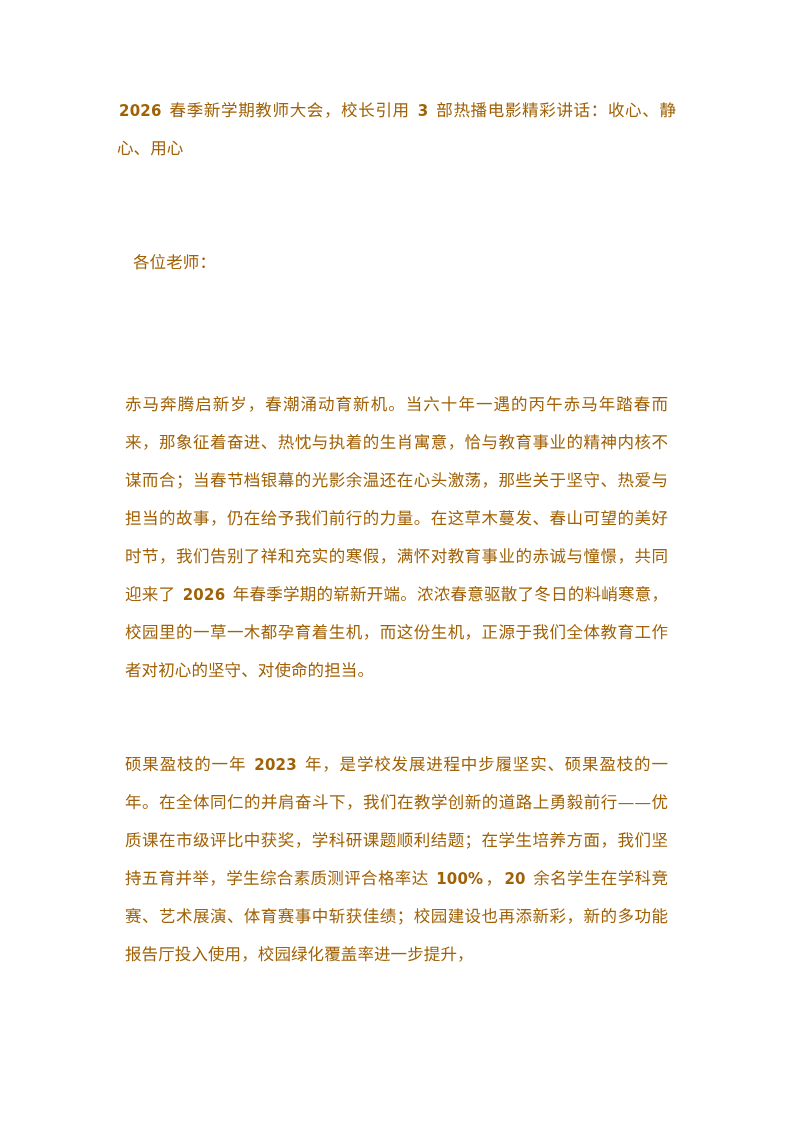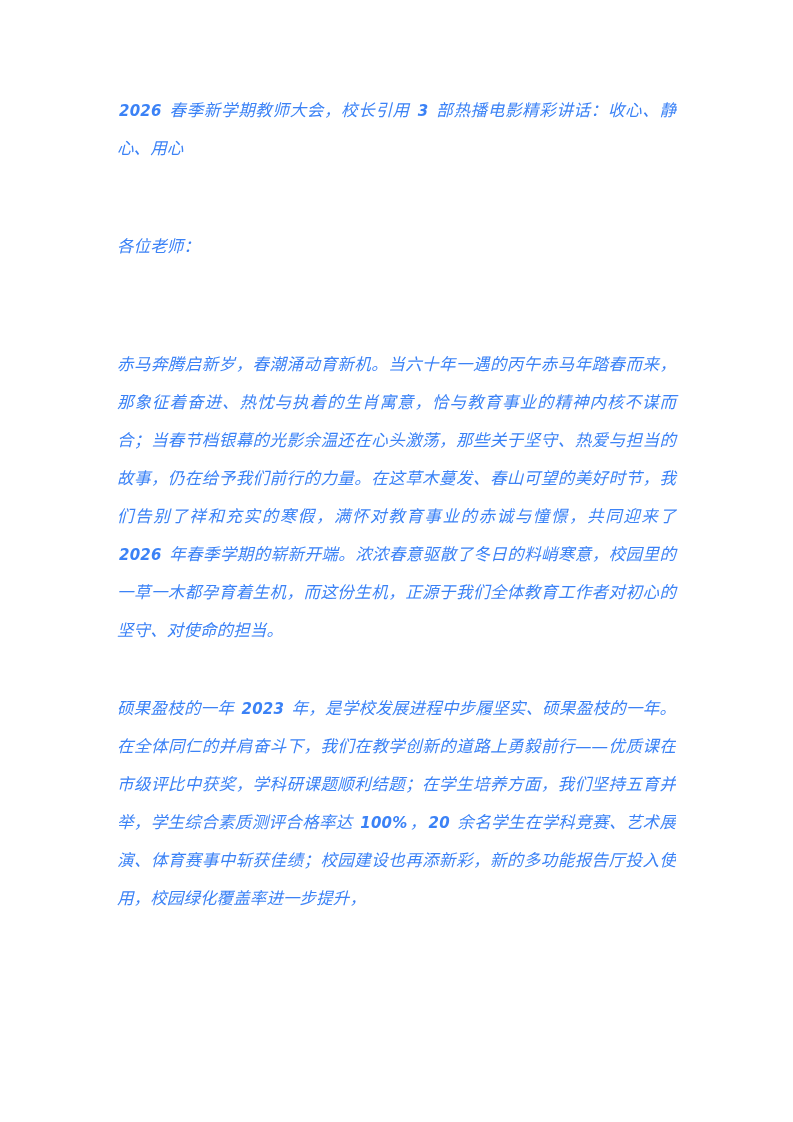--- a/index.html
+++ b/index.html
@@ -22,45 +22,44 @@
   .doc-body {
     position: absolute;
     left: 117px;
     top: 92px;
     width: 559px;
   }
 
   
   .txt {
     font-family: "DejaVu Serif", "Liberation Serif", serif;
-    color: #3b82f6;
+    color: #a16207;
     font-size: 16.5px;
     line-height: 38px;
     text-align: justify;
     text-justify: inter-ideograph;
     letter-spacing: 0.1px;
-    font-style: italic;
     -webkit-font-smoothing: antialiased;
   }
 
   .title {
     margin: 0;
     font-weight: normal;
   }
 
   .salutation {
-    margin: 0;
+    margin: 16px;
   }
 
   .greeting {
     margin: 0;
   }
 
   .para {
-    margin: 0;
+    margin: 8px;
   }
 
   
   .gap-title-to-salutation { height: 60px; }
   .gap-salutation-to-greeting { height: 40px; }
   .gap-greeting-to-body { height: 40px; }
   .gap-para { height: 40px; }
 
   
   .num {

